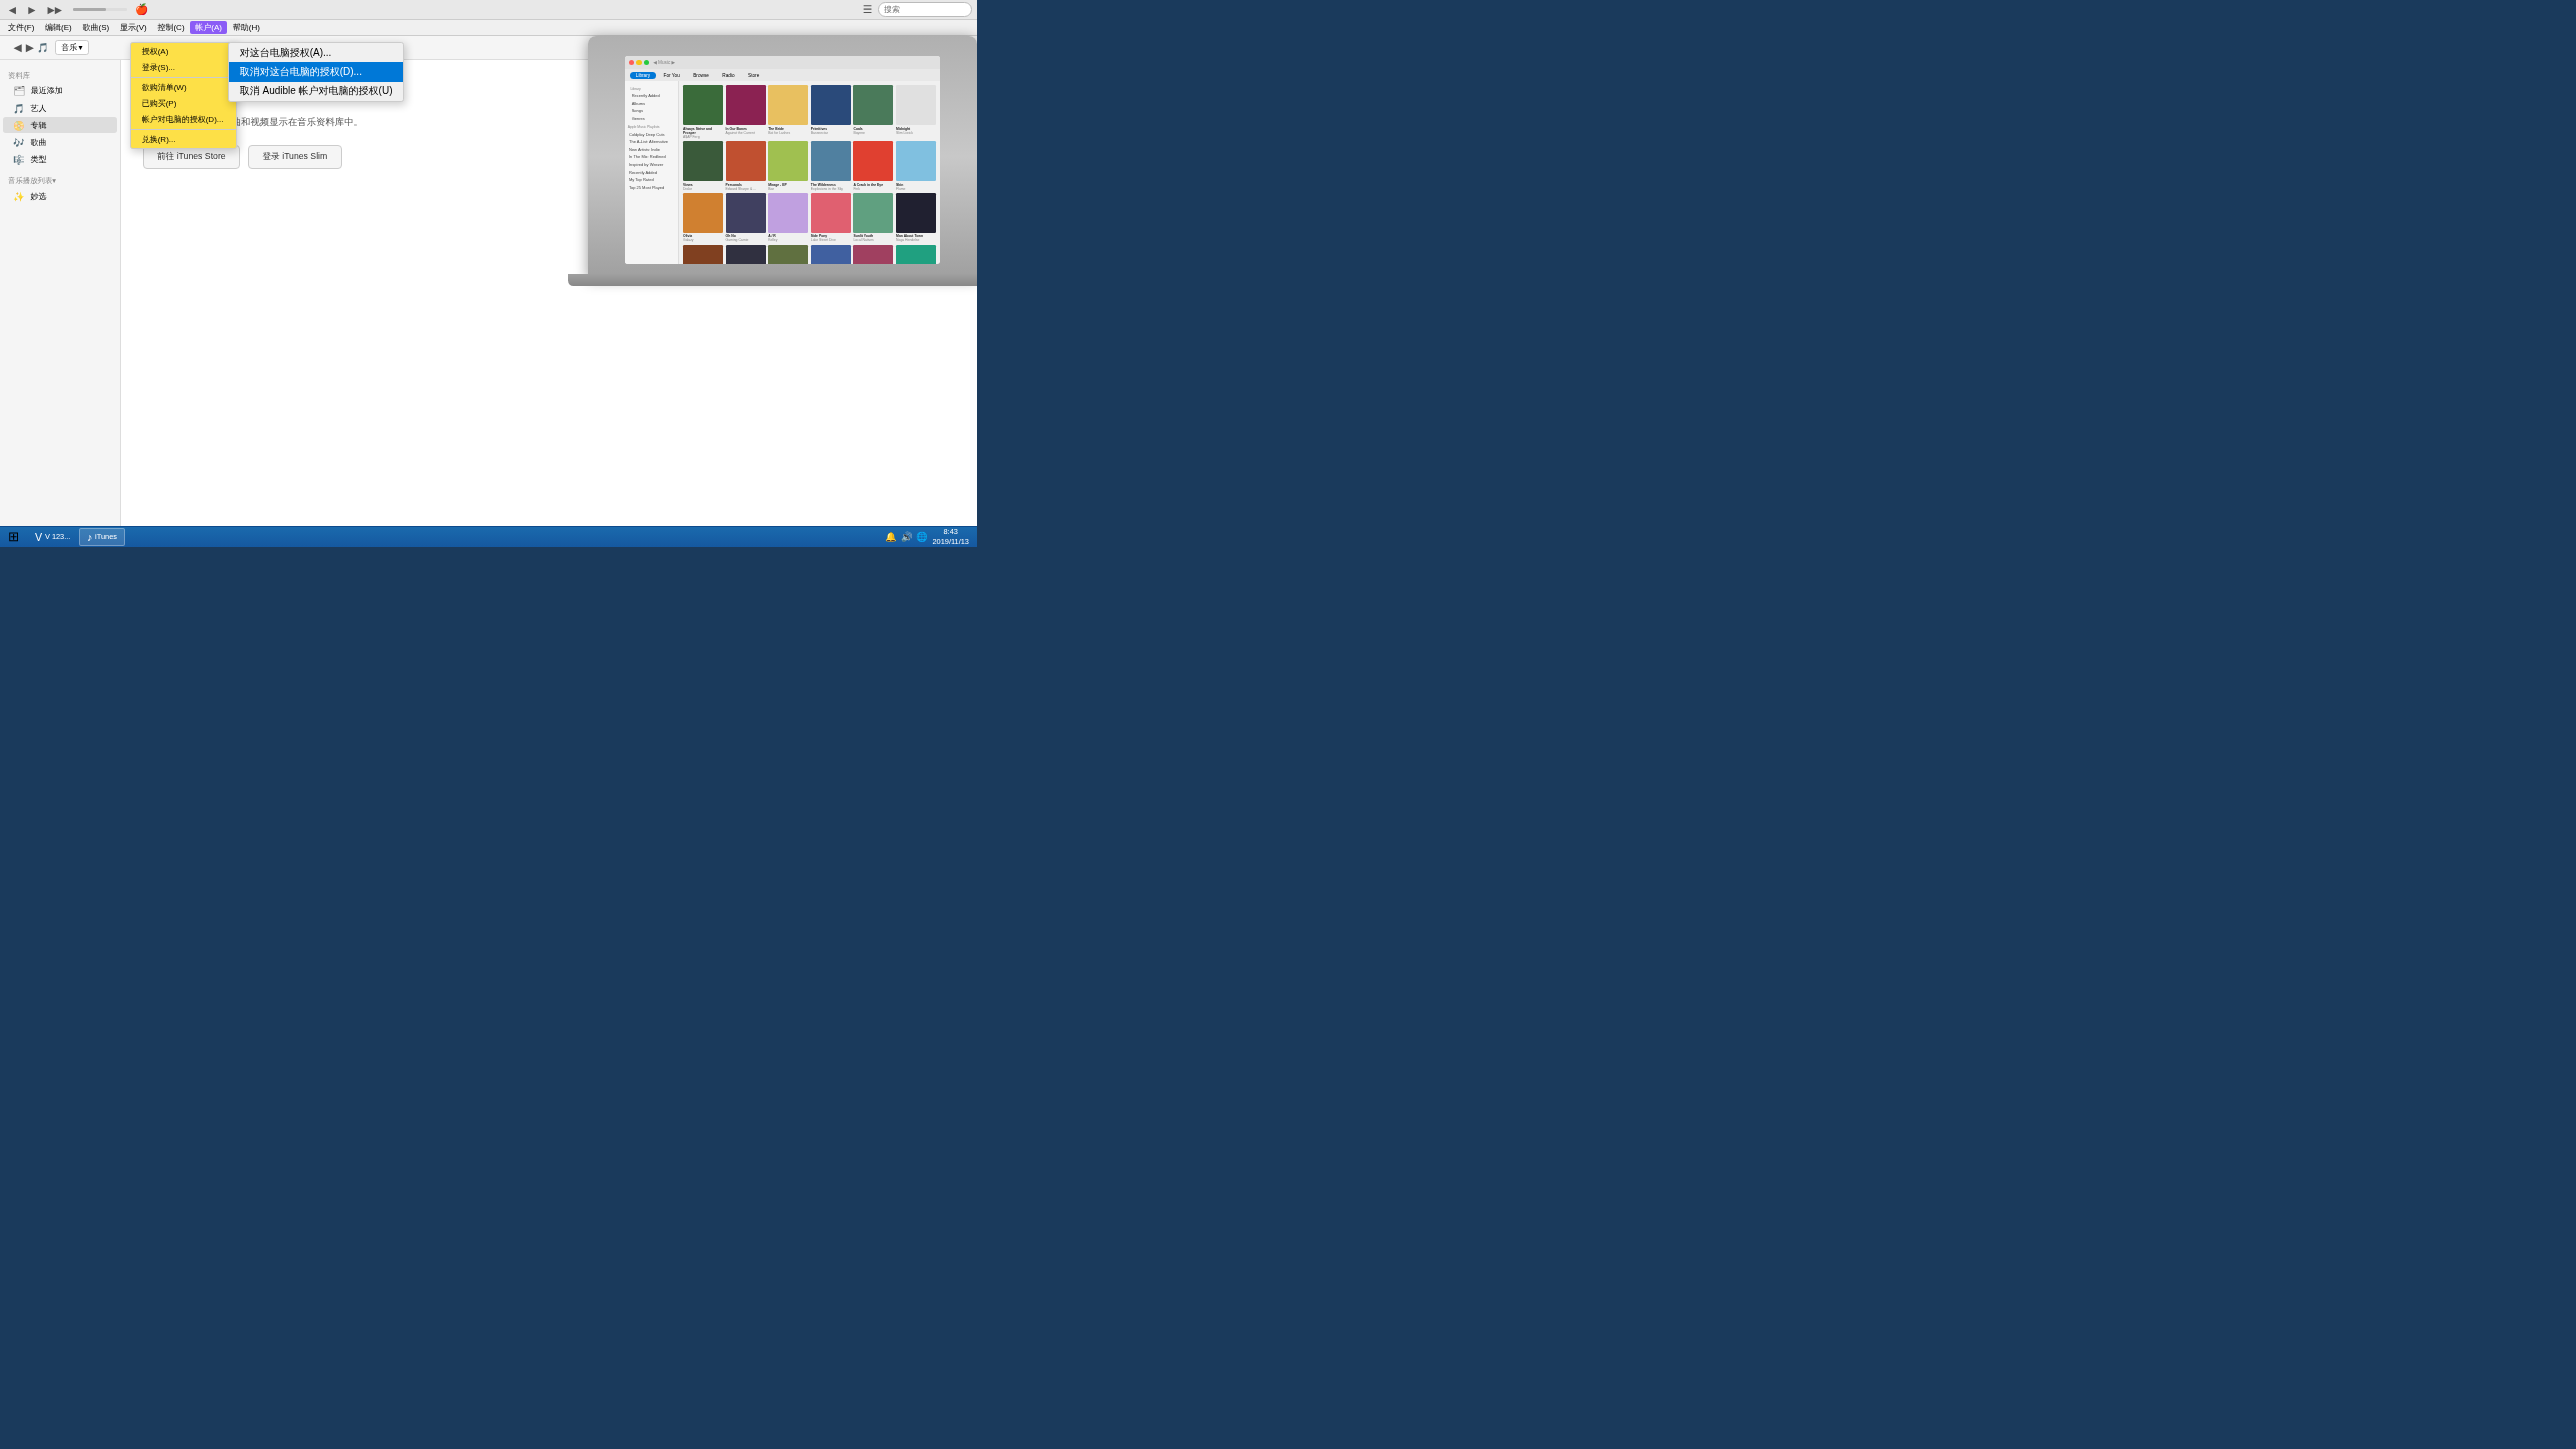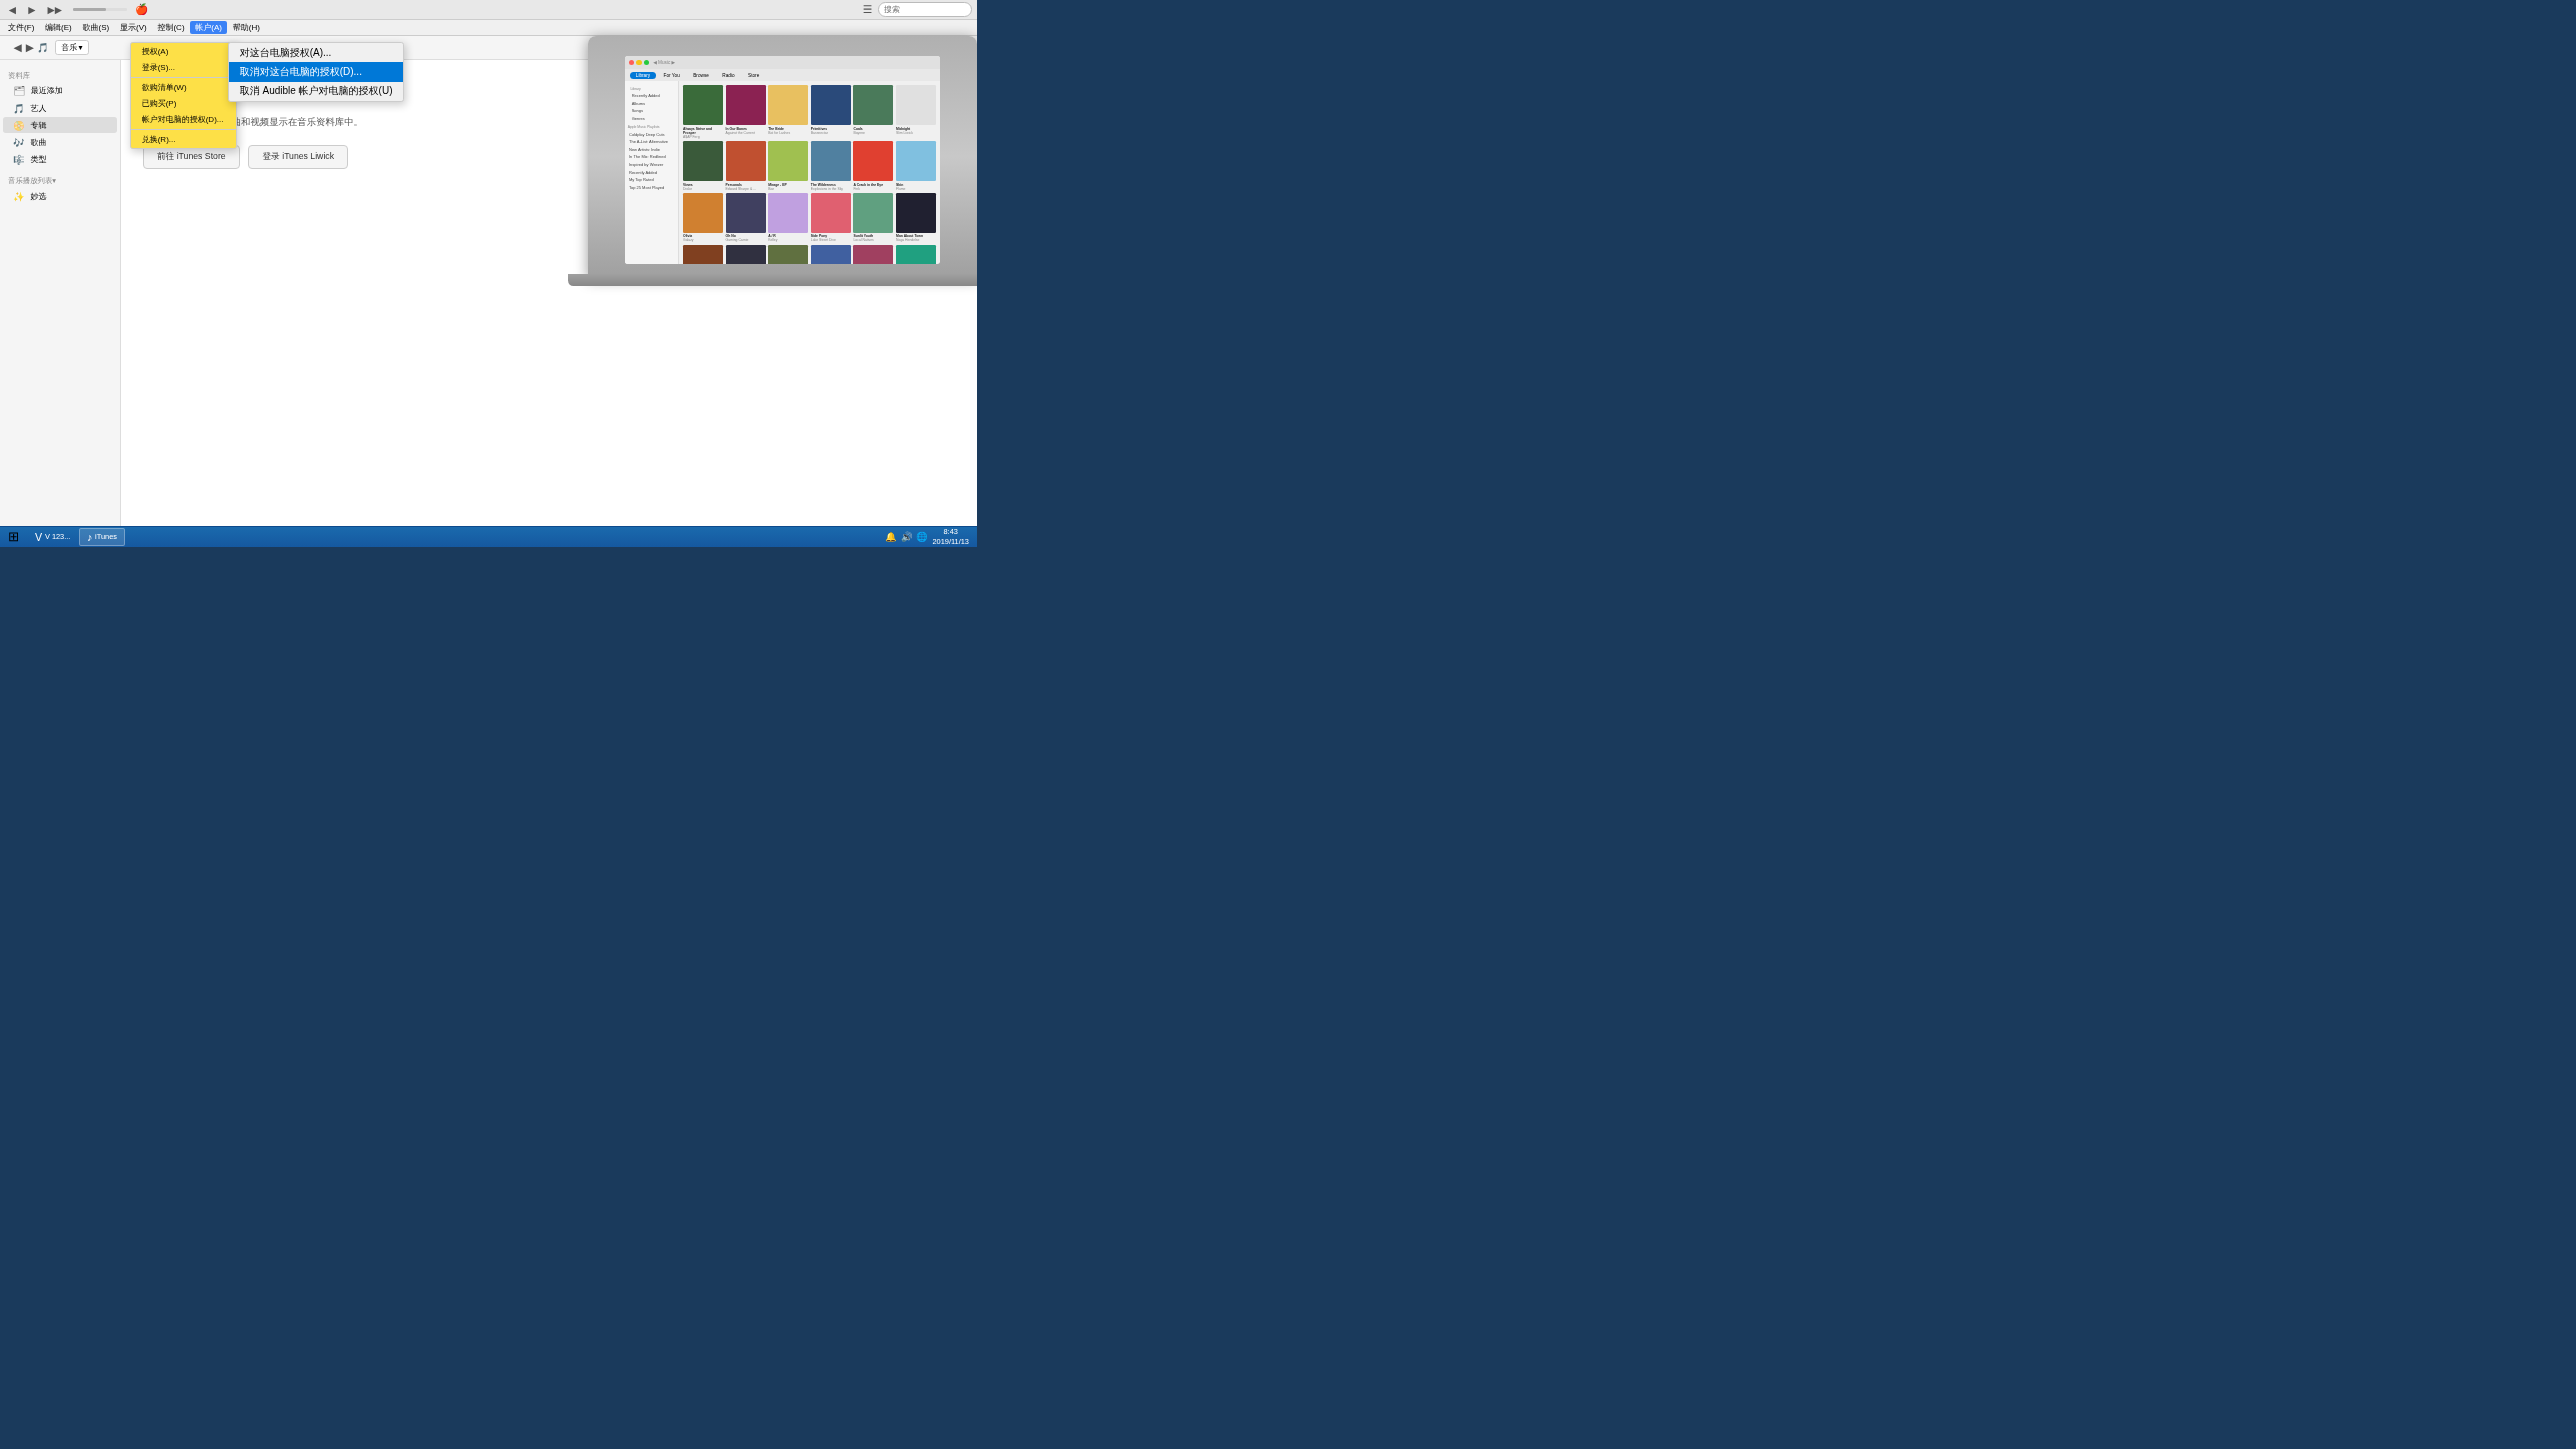--- a/index.html
+++ b/index.html
@@ -57,21 +57,21 @@
       padding: 0 2.7px;
       border-bottom: 0.7px solid #ccc;
       font-size: 8px;
     }
     .menu-item {
       padding: 1.3px 5.4px;
       cursor: pointer;
       border-radius: 2px;
       position: relative;
     }
-    .menu-item.active { background: #3b82f6; color: white; }
+    .menu-item.active { background: #8b5cf6; color: white; }
 
     
     .nav-tabs {
       height: 24px;
       background: #f5f5f5;
       display: flex;
       align-items: center;
       padding: 0 8px;
       border-bottom: 0.7px solid #ddd;
       gap: 2.7px;
@@ -423,21 +423,21 @@
         <span>妙选</span>
       </div>
     </div>
   </div>
 
   <div class="content-area">
     <h1 class="page-title">音乐</h1>
     <p class="page-desc">您添加到 iTunes 的歌曲和视频显示在音乐资料库中。</p>
     <div class="action-buttons">
       <button class="action-btn">前往 iTunes Store</button>
-      <button class="action-btn">登录 iTunes Liwick</button>
+      <button class="action-btn">登录 iTunes Slim</button>
     </div>
   </div>
 </div>
 
 <div class="macbook-container">
   <div class="macbook-body">
     <div class="macbook-screen-area">
 
       <div class="itunes-mini">
         <div class="itunes-titlebar">

